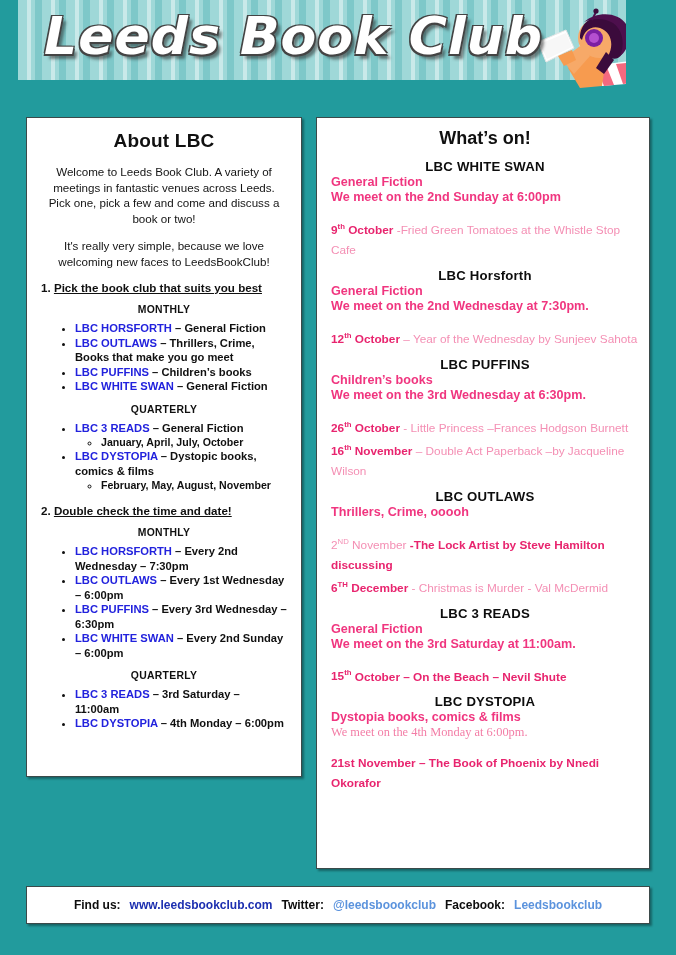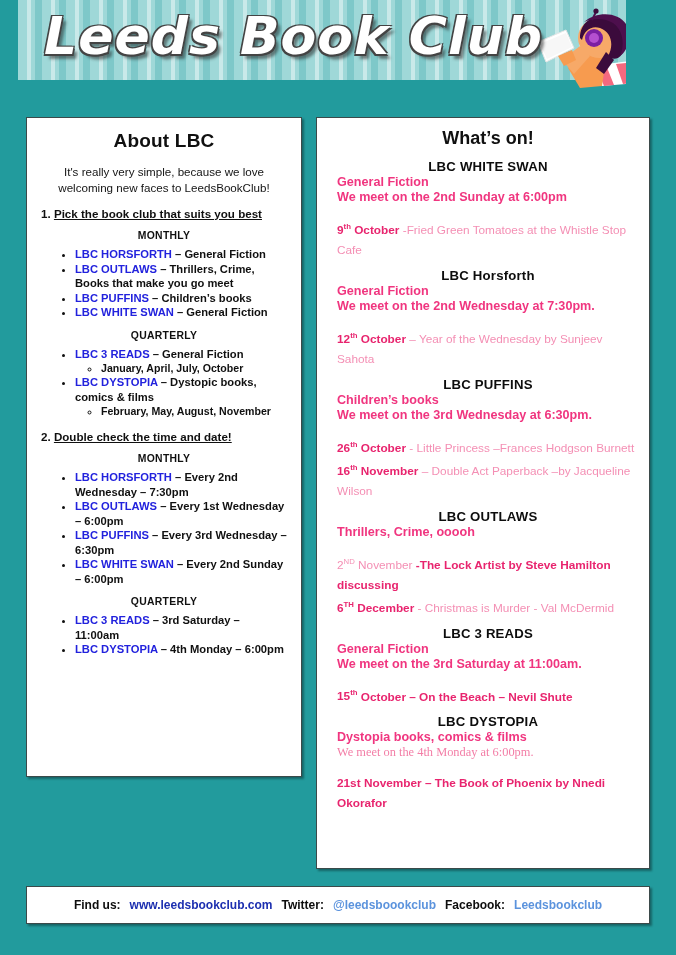--- a/index.html
+++ b/index.html
@@ -134,21 +134,21 @@
     list-style: circle;
   }
   ul.months > li {
     font-size: 10.6px;
     line-height: 14px;
     color: #101010;
     font-weight: bold;
   }
 
   
-  .col-right .inner { padding: 6px 10px 0 20px; }
+  .col-right .inner { padding: 6px 10px 0 14px; }
   h1.whats-on {
     margin: 4px 0 10px 0;
     font-size: 18px;
     font-weight: bold;
     text-align: center;
     color: #101010;
   }
   .ev-block { margin-bottom: 2px; }
   .ev-club {
     text-align: center;
@@ -241,20 +241,21 @@
     <path d="M10 34 L38 22 L46 40 L18 54 Z" fill="#ffffff" stroke="#e6e6e6" stroke-width="1"></path>
     <path d="M12 36 L38 25 L44 39 L19 51 Z" fill="#f7f7f7"></path>
 
     <path d="M30 48 L44 42 L48 52 L36 58 Z" fill="#f79b4f"></path>
   </svg>
 </div>
 
 <div class="panel col-left">
   <div class="inner">
     <h1 class="about-title">About LBC</h1>
+    <p class="about-para">Welcome to Leeds Book Club. A variety of meetings in fantastic venues across Leeds. Pick one, pick a few and come and discuss a book or two!</p>
     <p class="about-para">It's really very simple, because we love welcoming new faces to LeedsBookClub!</p>
 
     <div class="step-head">
       <span>1.</span>
       <span class="ul">Pick the book club that suits you best</span>
     </div>
 
     <div class="freq-head">MONTHLY</div>
     <ul class="clubs" id="s1m">
         <li><span class="club-name">LBC HORSFORTH</span><span class="club-desc"> – General Fiction</span></li>

